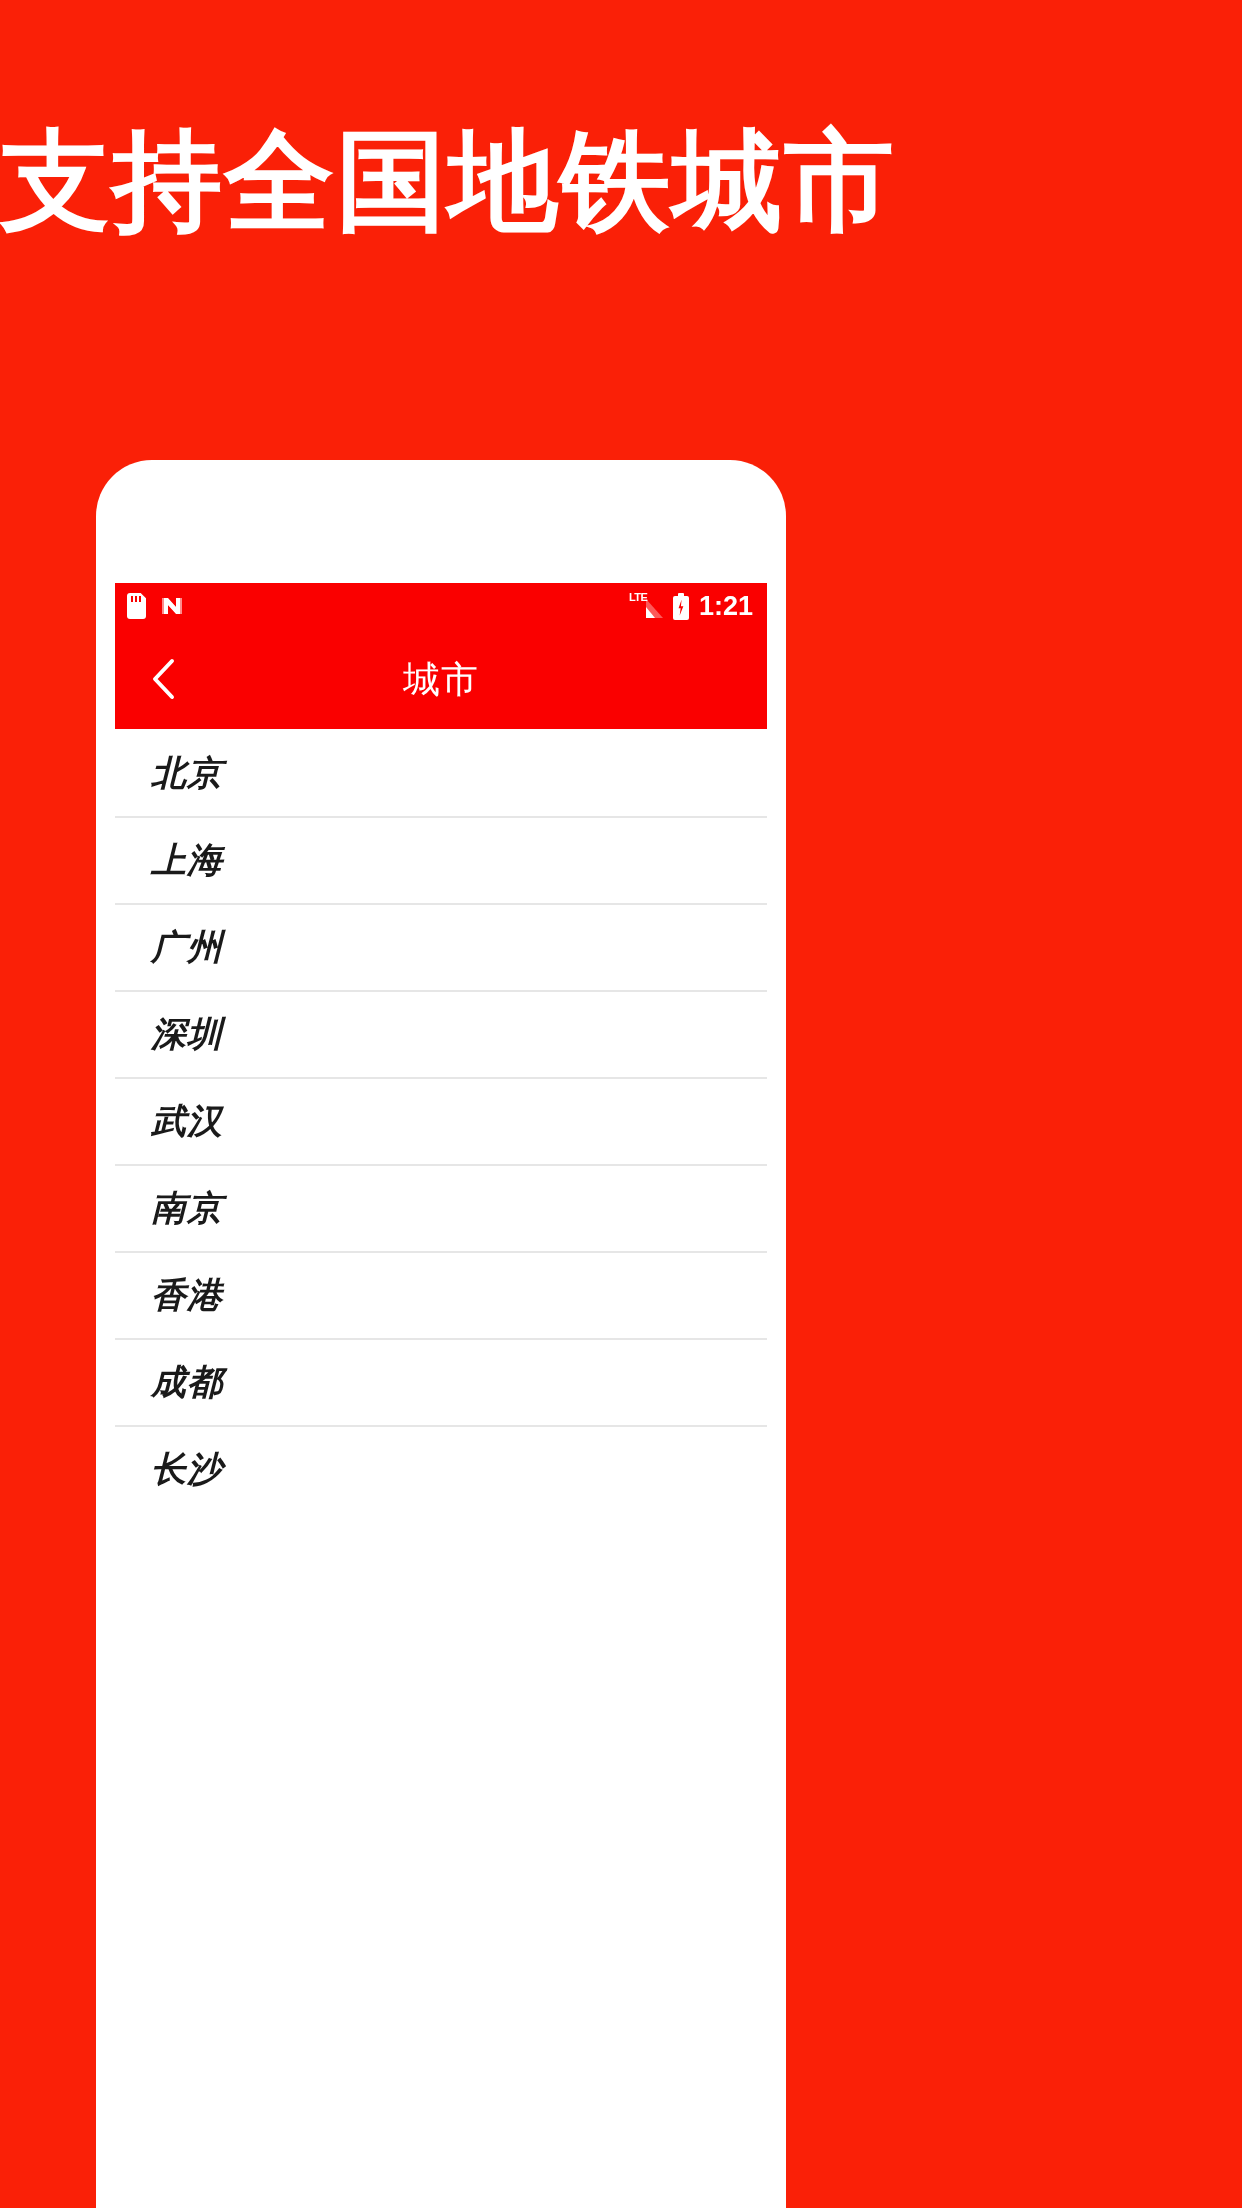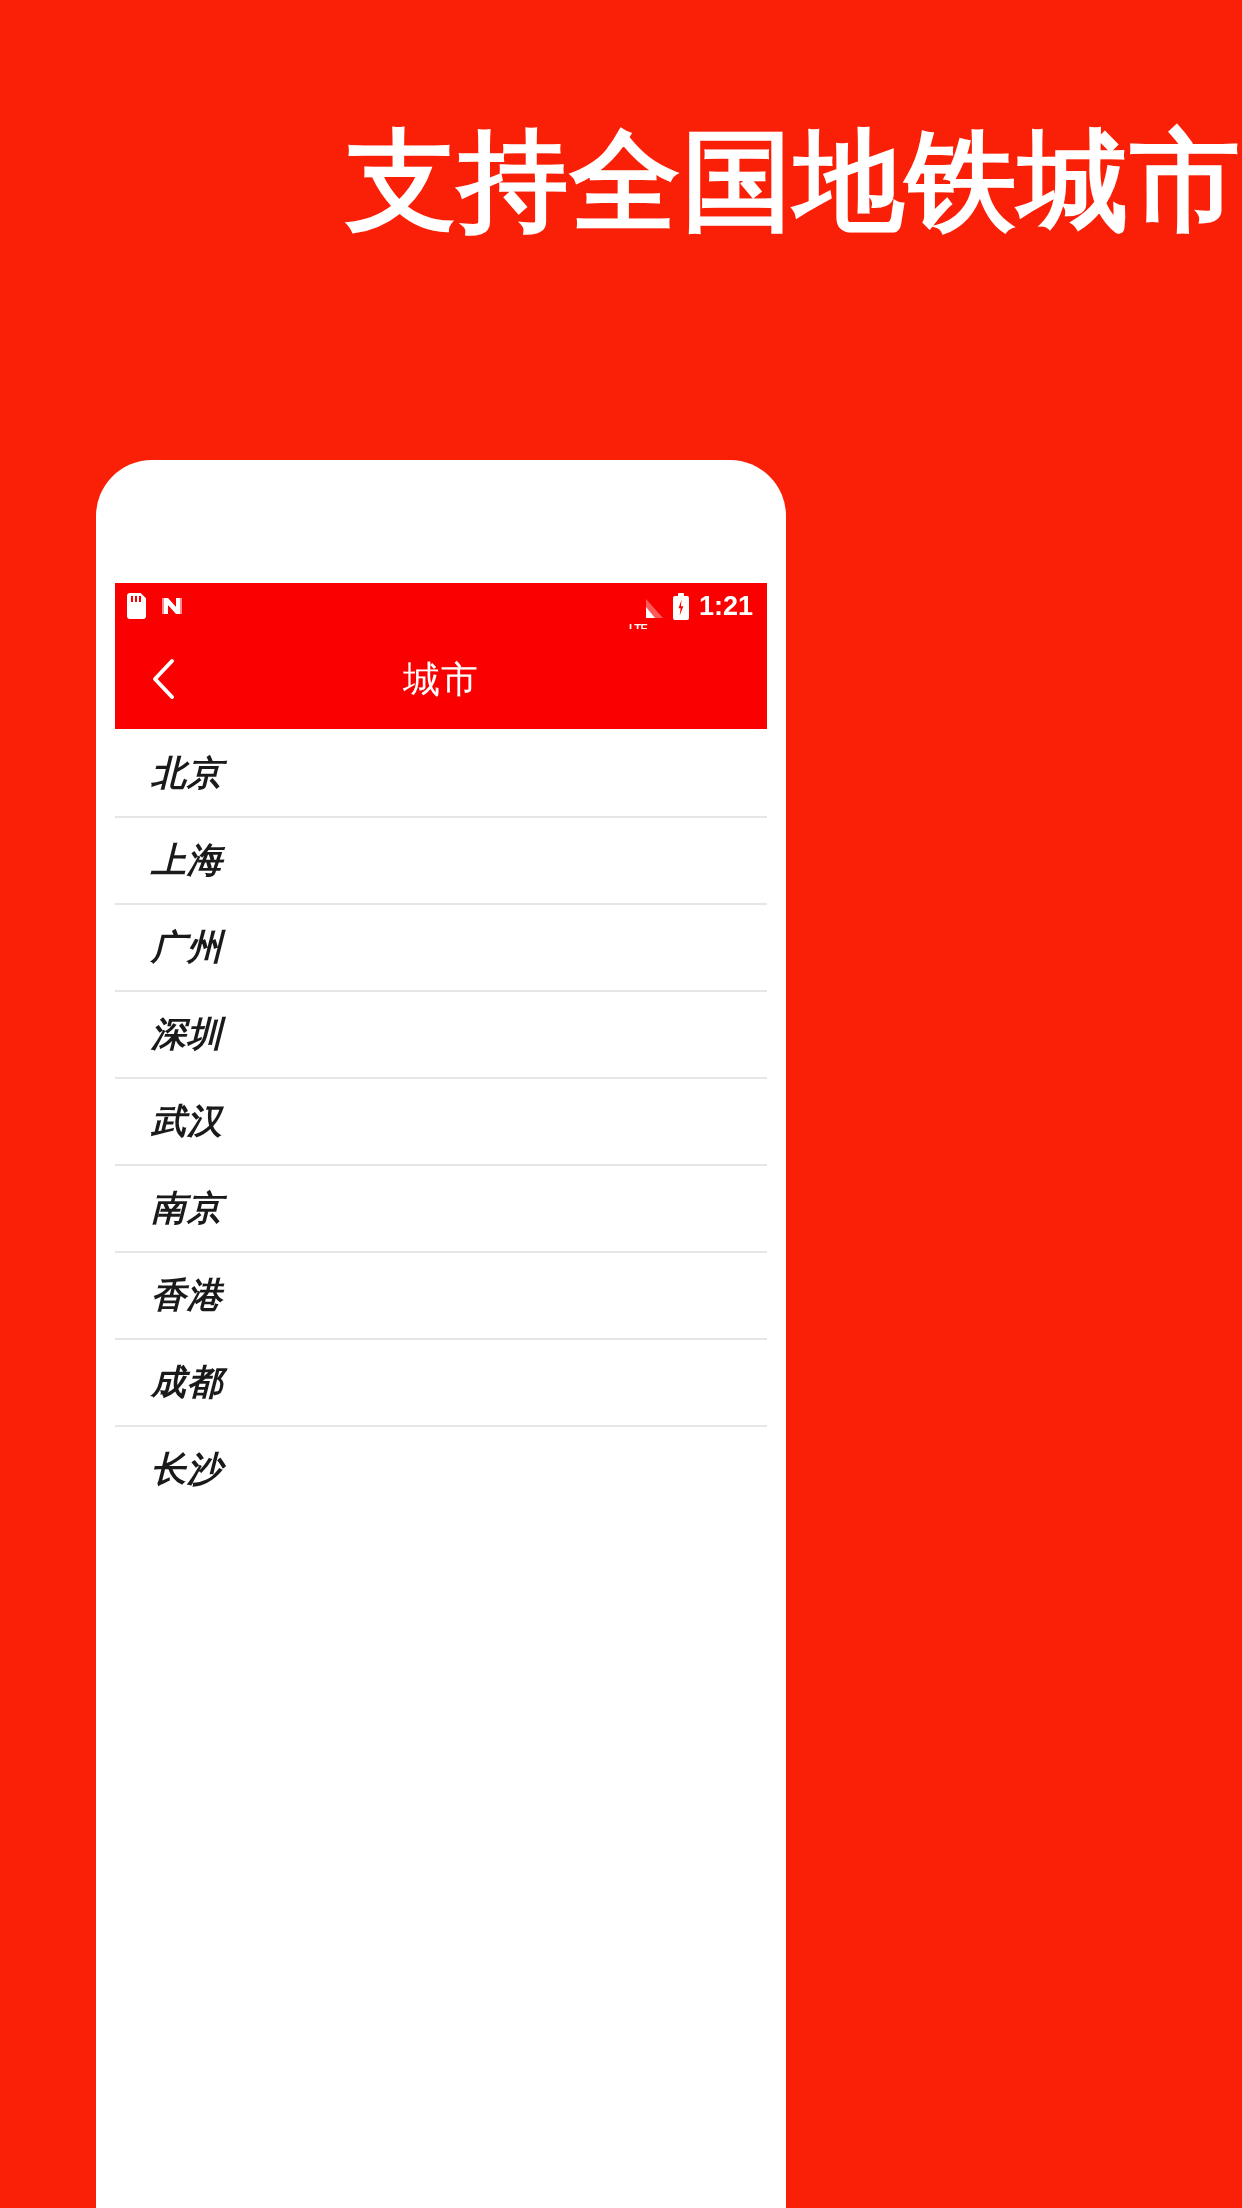--- a/index.html
+++ b/index.html
@@ -13,21 +13,21 @@
     font-family: "Liberation Sans", "DejaVu Sans", sans-serif;
     position: relative;
   }
 
   
   .headline-wrap {
     position: absolute;
     top: 118px;
     left: 0;
     width: 1242px;
-    text-align: right;
+    text-align: left;
   }
   .headline {
     color: #FFFFFF;
     font-size: 110px;
     font-weight: bold;
     letter-spacing: 2px;
     line-height: 1.15;
     white-space: nowrap;
   }
 
@@ -106,21 +106,20 @@
     height: 28px;
     display: inline-block;
   }
   .icon-lte .lbl {
     position: absolute;
     left: 0; top: -1px;
     font-size: 11px;
     font-weight: bold;
     color: #fff;
     letter-spacing: -0.5px;
-    margin-top: 31px;
   }
   .icon-lte .tri-full {
     position: absolute;
     right: 0; bottom: 2px;
     width: 0; height: 0;
     border-left: 17px solid rgba(255,255,255,0.35);
     border-top: 19px solid transparent;
   }
   .icon-lte .tri-part {
     position: absolute;

